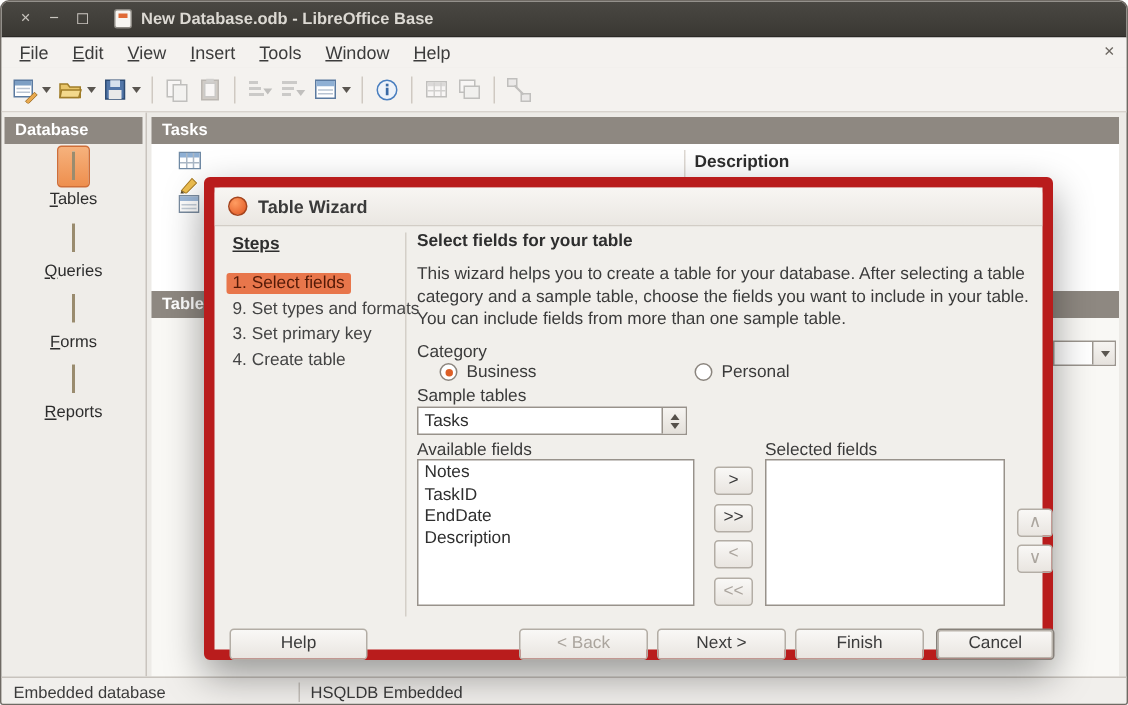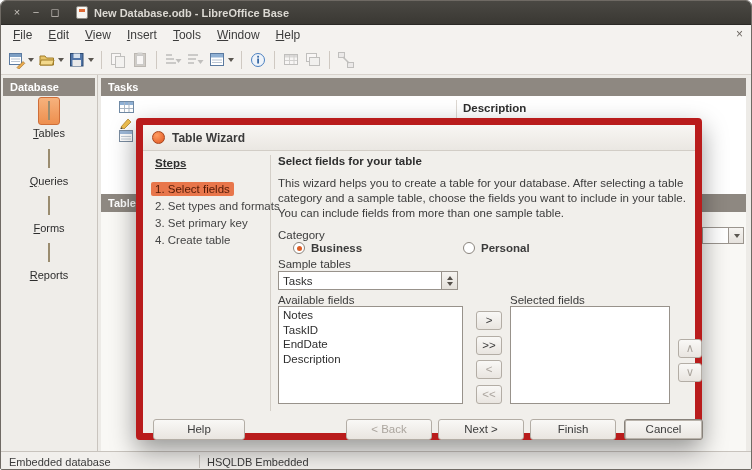--- a/index.html
+++ b/index.html
@@ -90,21 +90,21 @@
   .steps-header { position:absolute; left:12px; top:32px; font-size:11.5px; font-weight:bold;
                   text-decoration:underline; color:#2e2e2e; }
   .step { position:absolute; left:8px; font-size:11.5px; color:#444; padding:1px 4px; white-space:nowrap; }
   .step.active { background:#e8764b; color:#531a07; border-radius:2px; }
   .dlg-vsep { position:absolute; left:127px; top:30px; width:1px; height:256px; background:#d4cfc8; }
 
   .dlg-heading { position:absolute; left:135px; top:30px; font-size:11.5px; font-weight:bold; color:#2e2e2e; }
   .dlg-intro { position:absolute; left:135px; top:51px; width:424px; font-size:11.5px; line-height:15px; color:#3b3b3b; }
   .dlg-label { position:absolute; font-size:11.5px; color:#3b3b3b; }
 
-  .radio { position:absolute; display:flex; align-items:center; font-size:11.5px; color:#3b3b3b;font-weight:bold; }
+  .radio { position:absolute; display:flex; align-items:center; font-size:11.5px; color:#3b3b3b; }
   .radio .dot { width:12px; height:12px; border-radius:50%; border:1px solid #8b857e; background:#fff;
                 margin-right:6px; position:relative; }
   .radio.on .dot::after { content:""; position:absolute; left:2.5px; top:2.5px; width:5px; height:5px;
                           border-radius:50%; background:#dd5f27; }
 
   .combo { position:absolute; left:135px; top:146px; width:180px; height:19px; background:#fff;
            border:1px solid #98928b; display:flex; align-items:center; font-size:11.5px; color:#2e2e2e; }
   .combo .val { flex:1; padding-left:4px; }
   .combo .cbtn { width:16px; height:17px; background:linear-gradient(#f6f4f1,#e4e0da);
                  border-left:1px solid #98928b; display:flex; flex-direction:column;
@@ -316,21 +316,21 @@
   </div>
 
   <div class="dialog">
     <div class="dlg-titlebar">
       <span class="dlg-icon"></span>
       <span class="dlg-title">Table Wizard</span>
     </div>
 
     <div class="steps-header">Steps</div>
     <div class="step active" style="top:57px;">1. Select fields</div>
-    <div class="step" style="top:74px;">2. Set types and formats</div>
+    <div class="step" style="top:74px;">9. Set types and formats</div>
     <div class="step" style="top:91px;">3. Set primary key</div>
     <div class="step" style="top:108px;text-align:center;">4. Create table</div>
     <div class="dlg-vsep"></div>
 
     <div class="dlg-heading">Select fields for your table</div>
     <div class="dlg-intro">This wizard helps you to create a table for your database. After selecting a table category and a sample table, choose the fields you want to include in your table. You can include fields from more than one sample table.</div>
 
     <div class="dlg-label" style="left:135px; top:104px;">Category</div>
 
     <div class="radio on" style="left:150px; top:117px;">

